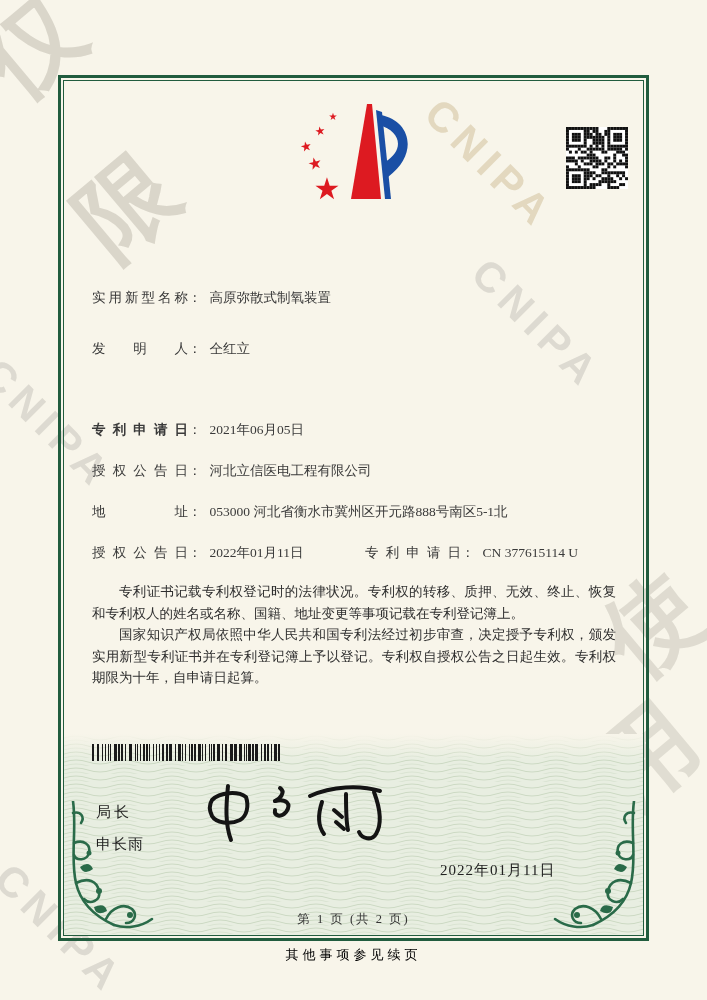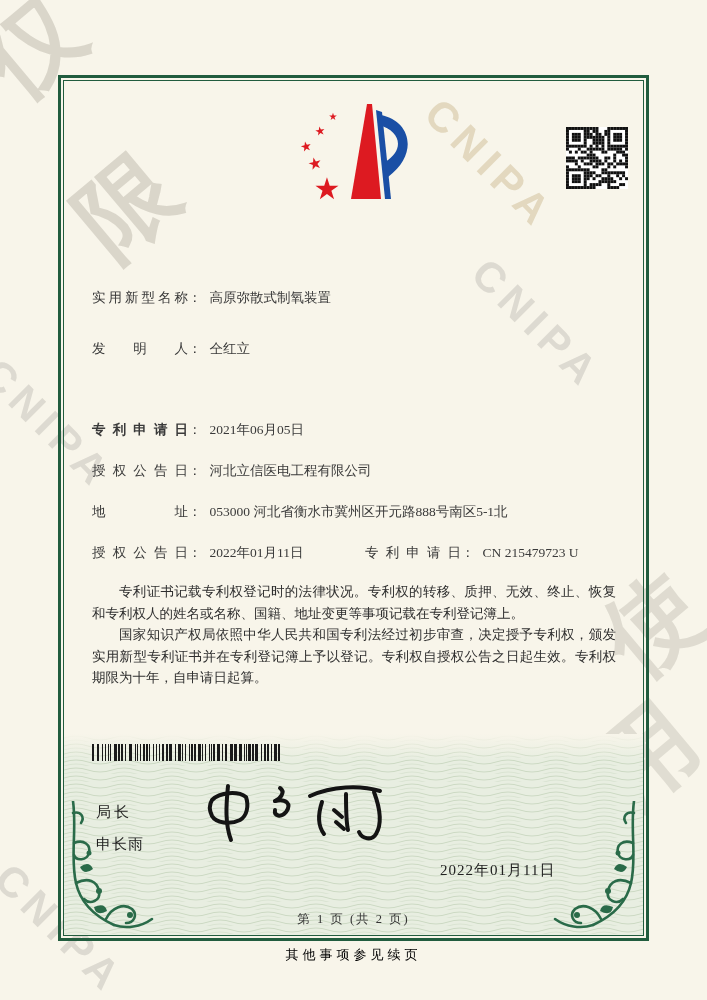--- a/index.html
+++ b/index.html
@@ -407,21 +407,21 @@
     <span class="field-label" style="width:96px;">授权公告日</span><span class="field-colon">：</span><span>河北立信医电工程有限公司</span>
   </div>
   <div class="field-row" style="top:503px;">
     <span class="field-label" style="width:96px;">地址</span><span class="field-colon">：</span><span>053000 河北省衡水市冀州区开元路888号南区5-1北</span>
   </div>
   <div class="field-row" style="top:544px; width:524px;">
     <span>
       <span class="field-label" style="width:96px;font-family:Liberation Mono, monospace;">授权公告日</span><span class="field-colon">：</span><span>2022年01月11日</span>
     </span>
     <span class="grant-no-group">
-      <span class="field-label" style="width:96px;">专利申请日</span><span class="field-colon">：</span><span>CN 215479723 U</span>
+      <span class="field-label" style="width:96px;">专利申请日</span><span class="field-colon">：</span><span>CN 377615114 U</span>
     </span>
   </div>
 
   <div class="body-text">
     <p>专利证书记载专利权登记时的法律状况。专利权的转移、质押、无效、终止、恢复和专利权人的姓名或名称、国籍、地址变更等事项记载在专利登记簿上。</p>
     <p>国家知识产权局依照中华人民共和国专利法经过初步审查，决定授予专利权，颁发实用新型专利证书并在专利登记簿上予以登记。专利权自授权公告之日起生效。专利权期限为十年，自申请日起算。</p>
   </div>
 
   <div class="barcode" id="barcode"><i style="width:2px;background:#1a1a1a"></i><i style="width:3px;background:transparent"></i><i style="width:2px;background:#1a1a1a"></i><i style="width:3px;background:transparent"></i><i style="width:1px;background:#1a1a1a"></i><i style="width:2px;background:transparent"></i><i style="width:1px;background:#1a1a1a"></i><i style="width:2px;background:transparent"></i><i style="width:1px;background:#1a1a1a"></i><i style="width:1px;background:transparent"></i><i style="width:1px;background:#1a1a1a"></i><i style="width:3px;background:transparent"></i><i style="width:3px;background:#1a1a1a"></i><i style="width:1px;background:transparent"></i><i style="width:2px;background:#1a1a1a"></i><i style="width:1px;background:transparent"></i><i style="width:2px;background:#1a1a1a"></i><i style="width:2px;background:transparent"></i><i style="width:1px;background:#1a1a1a"></i><i style="width:3px;background:transparent"></i><i style="width:3px;background:#1a1a1a"></i><i style="width:3px;background:transparent"></i><i style="width:1px;background:#1a1a1a"></i><i style="width:1px;background:transparent"></i><i style="width:1px;background:#1a1a1a"></i><i style="width:2px;background:transparent"></i><i style="width:1px;background:#1a1a1a"></i><i style="width:2px;background:transparent"></i><i style="width:2px;background:#1a1a1a"></i><i style="width:1px;background:transparent"></i><i style="width:2px;background:#1a1a1a"></i><i style="width:1px;background:transparent"></i><i style="width:1px;background:#1a1a1a"></i><i style="width:3px;background:transparent"></i><i style="width:1px;background:#1a1a1a"></i><i style="width:2px;background:transparent"></i><i style="width:1px;background:#1a1a1a"></i><i style="width:2px;background:transparent"></i><i style="width:1px;background:#1a1a1a"></i><i style="width:2px;background:transparent"></i><i style="width:2px;background:#1a1a1a"></i><i style="width:2px;background:transparent"></i><i style="width:2px;background:#1a1a1a"></i><i style="width:1px;background:transparent"></i><i style="width:3px;background:#1a1a1a"></i><i style="width:3px;background:transparent"></i><i style="width:1px;background:#1a1a1a"></i><i style="width:2px;background:transparent"></i><i style="width:3px;background:#1a1a1a"></i><i style="width:1px;background:transparent"></i><i style="width:1px;background:#1a1a1a"></i><i style="width:2px;background:transparent"></i><i style="width:1px;background:#1a1a1a"></i><i style="width:3px;background:transparent"></i><i style="width:1px;background:#1a1a1a"></i><i style="width:1px;background:transparent"></i><i style="width:2px;background:#1a1a1a"></i><i style="width:1px;background:transparent"></i><i style="width:2px;background:#1a1a1a"></i><i style="width:2px;background:transparent"></i><i style="width:3px;background:#1a1a1a"></i><i style="width:1px;background:transparent"></i><i style="width:1px;background:#1a1a1a"></i><i style="width:2px;background:transparent"></i><i style="width:1px;background:#1a1a1a"></i><i style="width:3px;background:transparent"></i><i style="width:1px;background:#1a1a1a"></i><i style="width:1px;background:transparent"></i><i style="width:1px;background:#1a1a1a"></i><i style="width:1px;background:transparent"></i><i style="width:2px;background:#1a1a1a"></i><i style="width:2px;background:transparent"></i><i style="width:3px;background:#1a1a1a"></i><i style="width:2px;background:transparent"></i><i style="width:1px;background:#1a1a1a"></i><i style="width:2px;background:transparent"></i><i style="width:2px;background:#1a1a1a"></i><i style="width:3px;background:transparent"></i><i style="width:3px;background:#1a1a1a"></i><i style="width:1px;background:transparent"></i><i style="width:3px;background:#1a1a1a"></i><i style="width:2px;background:transparent"></i><i style="width:3px;background:#1a1a1a"></i><i style="width:2px;background:transparent"></i><i style="width:1px;background:#1a1a1a"></i><i style="width:1px;background:transparent"></i><i style="width:1px;background:#1a1a1a"></i><i style="width:1px;background:transparent"></i><i style="width:3px;background:#1a1a1a"></i><i style="width:1px;background:transparent"></i><i style="width:2px;background:#1a1a1a"></i><i style="width:1px;background:transparent"></i><i style="width:3px;background:#1a1a1a"></i><i style="width:3px;background:transparent"></i><i style="width:1px;background:#1a1a1a"></i><i style="width:2px;background:transparent"></i><i style="width:2px;background:#1a1a1a"></i><i style="width:1px;background:transparent"></i><i style="width:2px;background:#1a1a1a"></i><i style="width:2px;background:transparent"></i><i style="width:1px;background:#1a1a1a"></i><i style="width:2px;background:transparent"></i><i style="width:3px;background:#1a1a1a"></i><i style="width:1px;background:transparent"></i><i style="width:2px;background:#1a1a1a"></i><i style="width:3px;background:transparent"></i></div>
 

